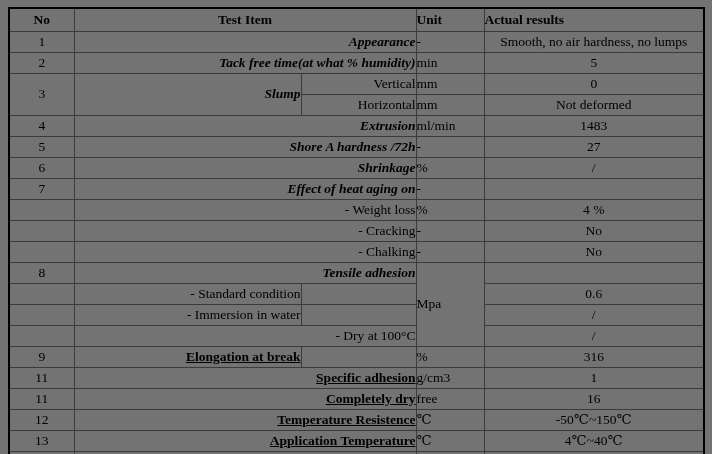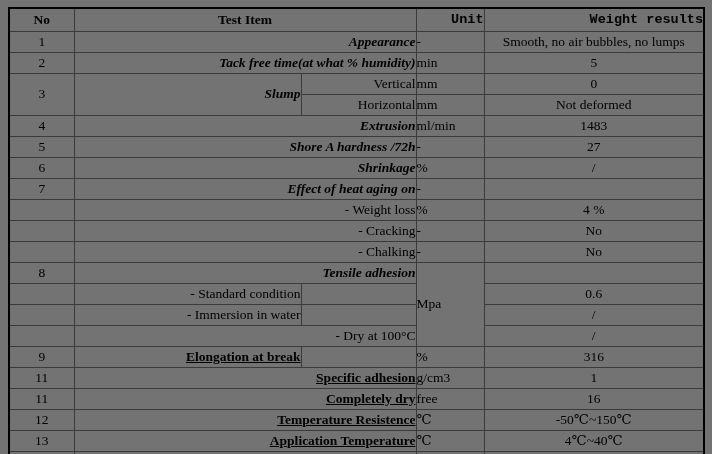--- a/index.html
+++ b/index.html
@@ -32,21 +32,21 @@
     padding: 0;
     vertical-align: middle;
     line-height: 1.1;
     overflow: hidden;
     white-space: nowrap;
     font-weight: normal;
   }
   tr.hdr th { height: 22px; font-weight: bold; }
   th.h-no   { text-align: center; }
   th.h-item { text-align: center; margin-left: 29px; }
-  th.h-unit, th.h-results { text-align: right; padding-left: 7px; font-family: Liberation Mono, monospace; }
+  th.h-unit, th.h-results { text-align: left; padding-left: 7px; }
 
   td.no     { text-align: center; }
   td.item   { text-align: right; padding-left: 7px; }
   td.item.main  { font-weight: bold; font-style: italic; }
   td.item.boldu { font-weight: bold; text-decoration: underline; }
   td.unit   { text-align: left; padding-left: 7px; }
   td.result { text-align: center; }
 </style>
 </head>
 <body>
@@ -59,28 +59,28 @@
       <col style="width:115px">
       <col style="width:68px">
       <col style="width:220px">
     </colgroup>
 
     <tbody>
         <tr class="hdr">
       <th class="h-no">No</th>
       <th class="h-item" colspan="2">Test Item</th>
       <th class="h-unit">Unit</th>
-      <th class="h-results">Weight results</th>
+      <th class="h-results">Actual results</th>
     </tr>
 
     <tr>
       <td class="no">1</td>
       <td class="item main" colspan="2">Appearance</td>
       <td class="unit">-</td>
-      <td class="result">Smooth, no air bubbles, no lumps</td>
+      <td class="result">Smooth, no air hardness, no lumps</td>
     </tr>
 
     <tr>
       <td class="no">2</td>
       <td class="item main" colspan="2">Tack free time(at what % humidity)</td>
       <td class="unit">min</td>
       <td class="result">5</td>
     </tr>
 
     <tr>

